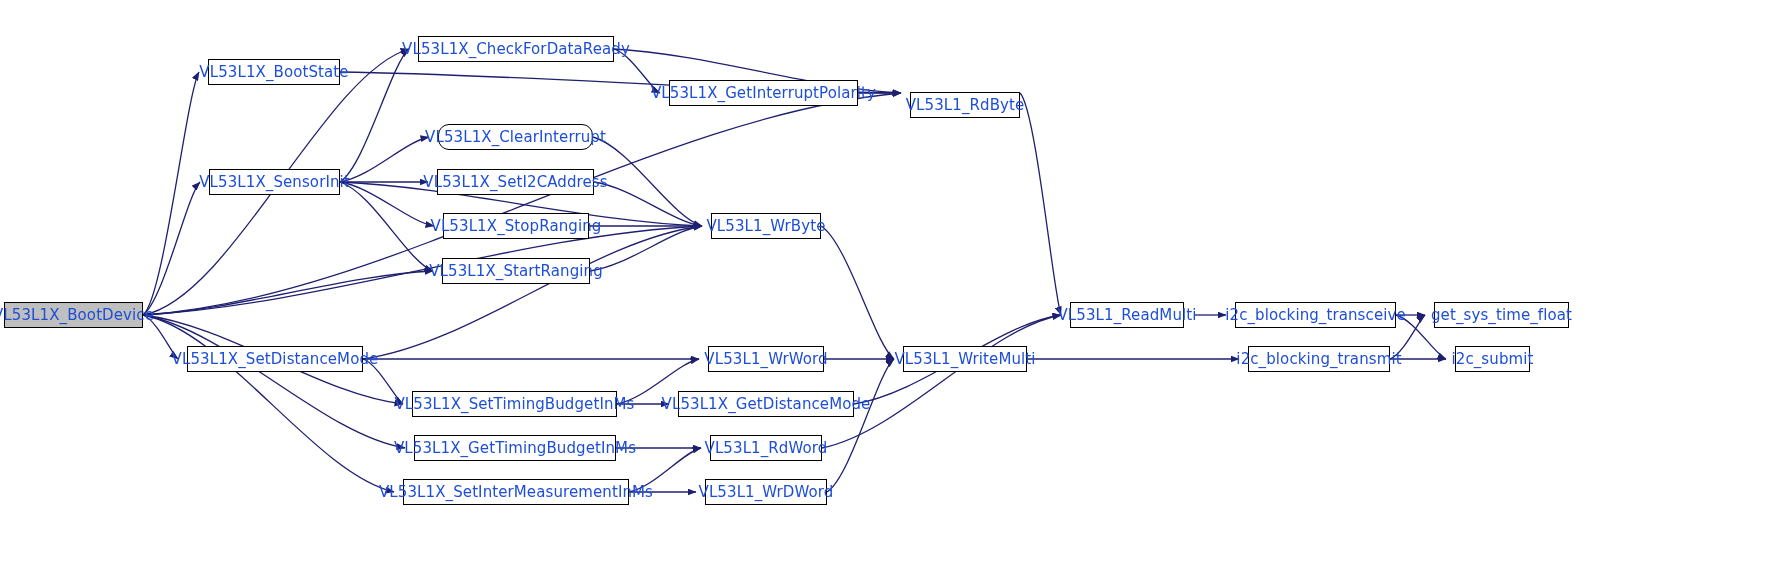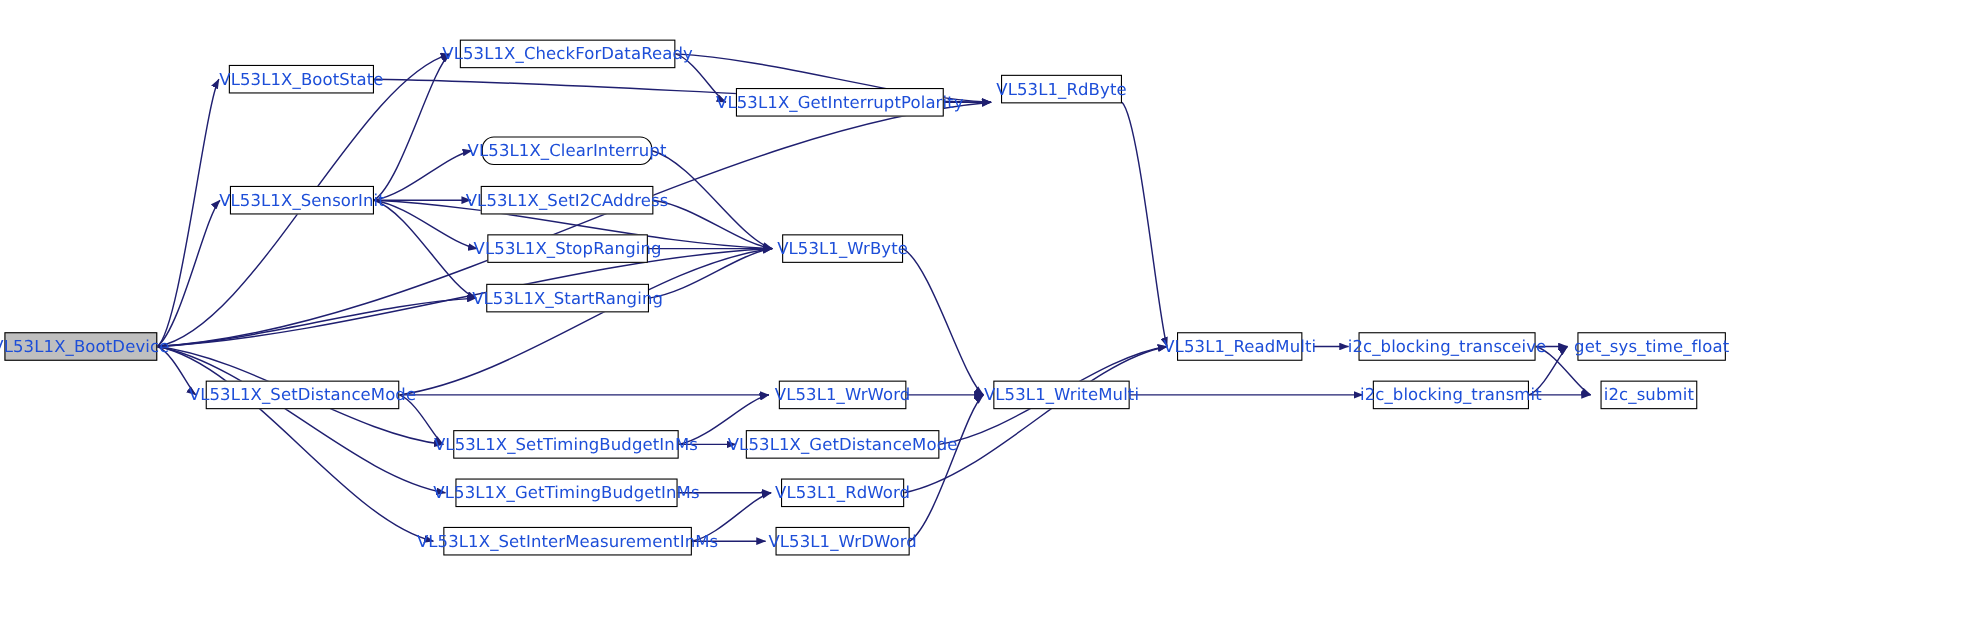--- a/index.html
+++ b/index.html
@@ -132,21 +132,21 @@
     </div>
     <div class="gnode" style="left: 414px; top: 435px; width: 202px; height: 26px;">
       <span>VL53L1X_GetTimingBudgetInMs</span>
     </div>
     <div class="gnode" style="left: 403px; top: 479px; width: 226px; height: 26px;">
       <span>VL53L1X_SetInterMeasurementInMs</span>
     </div>
     <div class="gnode" style="left: 669px; top: 80px; width: 189px; height: 26px;">
       <span>VL53L1X_GetInterruptPolarity</span>
     </div>
-    <div class="gnode" style="left: 910px; top: 68px; width: 110px; height: 26px;">
+    <div class="gnode" style="left: 910px; top: 92px; width: 110px; height: 26px;">
       <span>VL53L1_RdByte</span>
     </div>
     <div class="gnode" style="left: 711px; top: 213px; width: 110px; height: 26px;">
       <span>VL53L1_WrByte</span>
     </div>
     <div class="gnode" style="left: 708px; top: 346px; width: 116px; height: 26px;">
       <span>VL53L1_WrWord</span>
     </div>
     <div class="gnode" style="left: 678px; top: 391px; width: 176px; height: 26px;">
       <span>VL53L1X_GetDistanceMode</span>
@@ -165,16 +165,16 @@
     </div>
     <div class="gnode" style="left: 1235px; top: 302px; width: 161px; height: 26px;">
       <span>i2c_blocking_transceive</span>
     </div>
     <div class="gnode" style="left: 1248px; top: 346px; width: 142px; height: 26px;">
       <span>i2c_blocking_transmit</span>
     </div>
     <div class="gnode" style="left: 1434px; top: 302px; width: 135px; height: 26px;">
       <span>get_sys_time_float</span>
     </div>
-    <div class="gnode" style="left: 1455px; top: 346px; width: 88px; height: 26px;">
+    <div class="gnode" style="left: 1455px; top: 346px; width: 75px; height: 26px;">
       <span>i2c_submit</span>
     </div>
   </div>
 
 </body></html>

